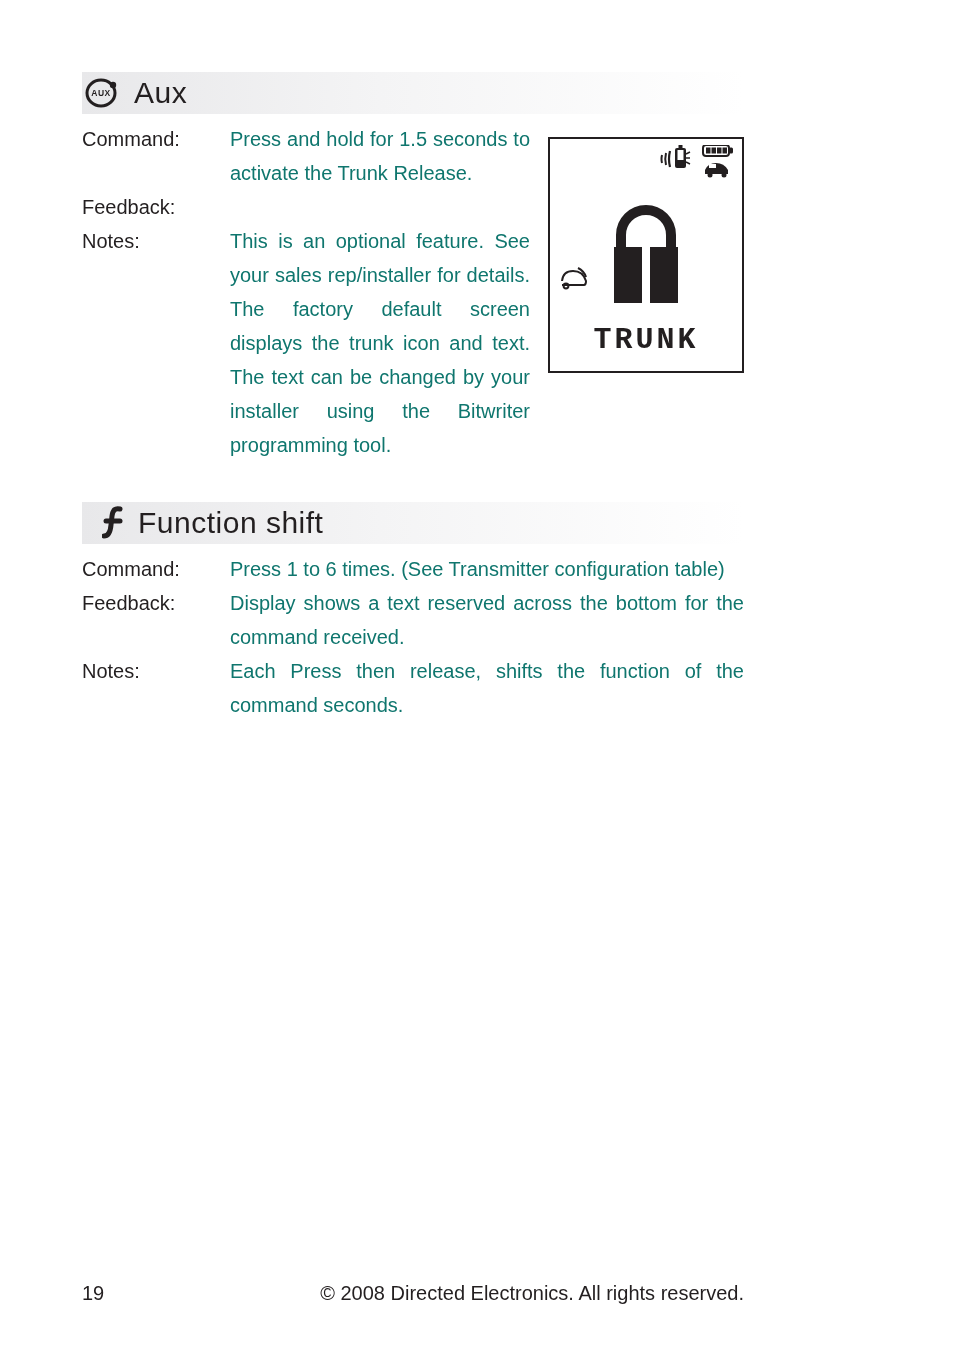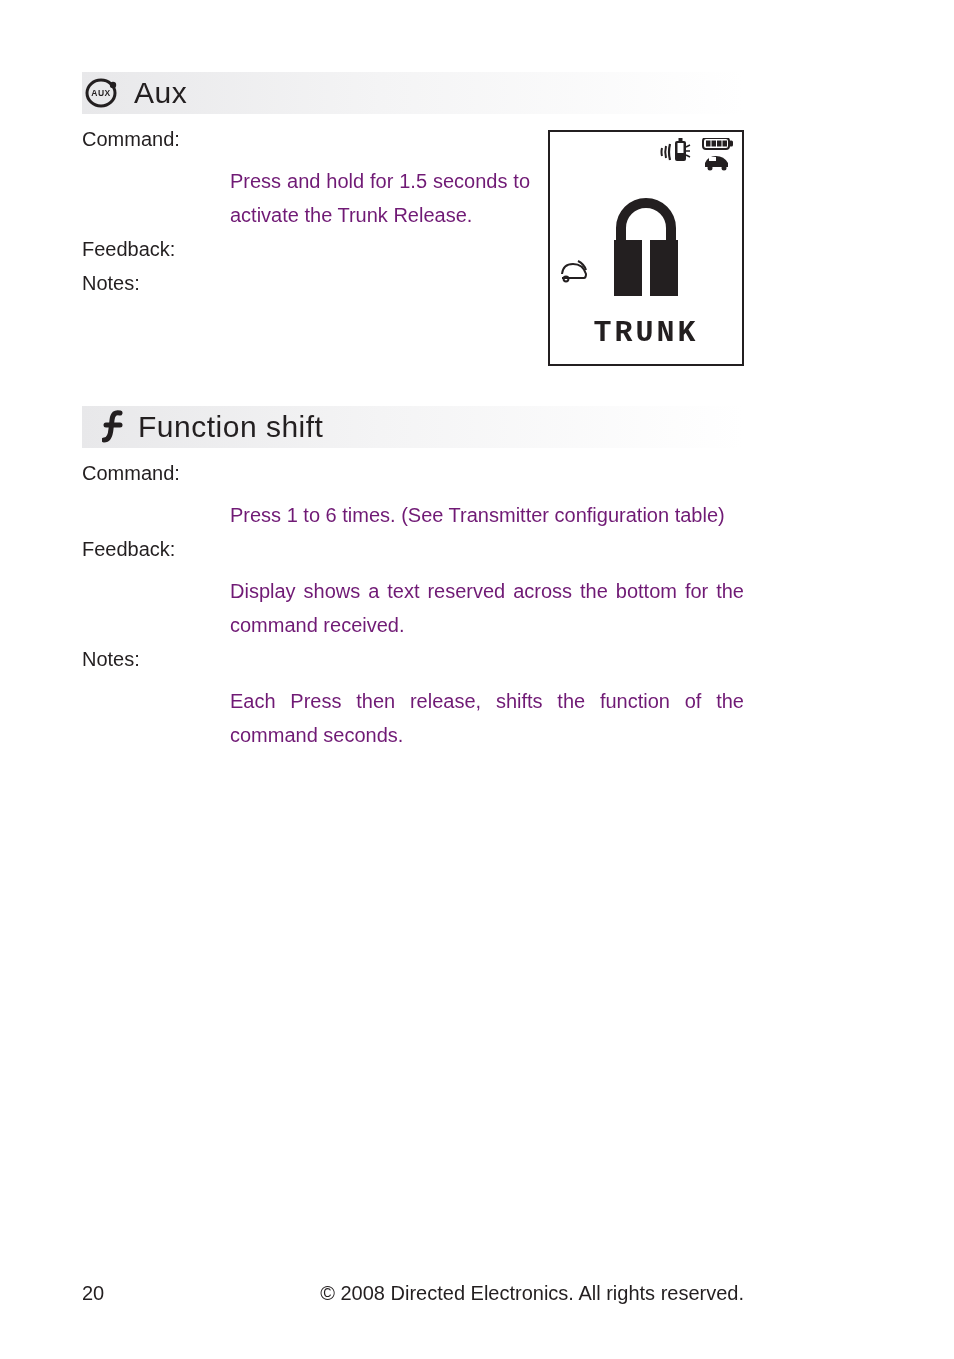--- a/index.html
+++ b/index.html
@@ -54,31 +54,30 @@
   .def .label {
     width: 148px;
     min-width: 148px;
     font-weight: 400;
     color: #231f20;
   }
   .def .value {
     flex: 1 1 auto;
     text-align: justify;
     font-weight: 300;
-    color: #701a75;
-    margin-top: 42px;
+    color: #0f766e;
   }
   .def .value b { font-weight: 500; }
   .screen-box {
     width: 192px;
     min-width: 192px;
     height: 232px;
     border: 2px solid #231f20;
     margin-left: 18px;
-    margin-top: 8px;
+    margin-top: 15px;
     position: relative;
     font-family: inherit;
   }
   .screen-top {
     position: absolute;
     top: 6px; right: 8px;
     display: flex;
     align-items: flex-start;
     gap: 8px;
   }
@@ -142,20 +141,21 @@
           <b>Press</b><span> and </span><b>hold</b><span> for 1.5 seconds to activate the Trunk Release.</span>
         </div>
       </div>
 
       <div class="def">
         <div class="label">Feedback:</div>
       </div>
 
       <div class="def">
         <div class="label">Notes:</div>
+        <div class="value">This is an optional feature. See your sales rep/installer for details. The factory default screen displays the trunk icon and text. The text can be changed by your installer using the Bitwriter programming tool.</div>
       </div>
 
     </div>
 
     <div class="screen-box">
       <div class="screen-top">
         <span>
           <svg width="32" height="28" viewBox="0 0 32 28">
             <path d="M2 18 Q1 14 2 10" fill="none" stroke="#231f20" stroke-width="2"></path>
             <path d="M6 20 Q4.5 14 6 8" fill="none" stroke="#231f20" stroke-width="2"></path>
@@ -236,17 +236,17 @@
     </div>
 
     <div class="def">
       <div class="label">Notes:</div>
       <div class="value">Each Press then release, shifts the function of the command seconds.</div>
     </div>
 
   </div>
 
   <div class="footer">
-    <span>20</span>
+    <span>19</span>
     <span>© 2008 Directed Electronics. All rights reserved.</span>
   </div>
 
 </div>
 
 </body></html>

